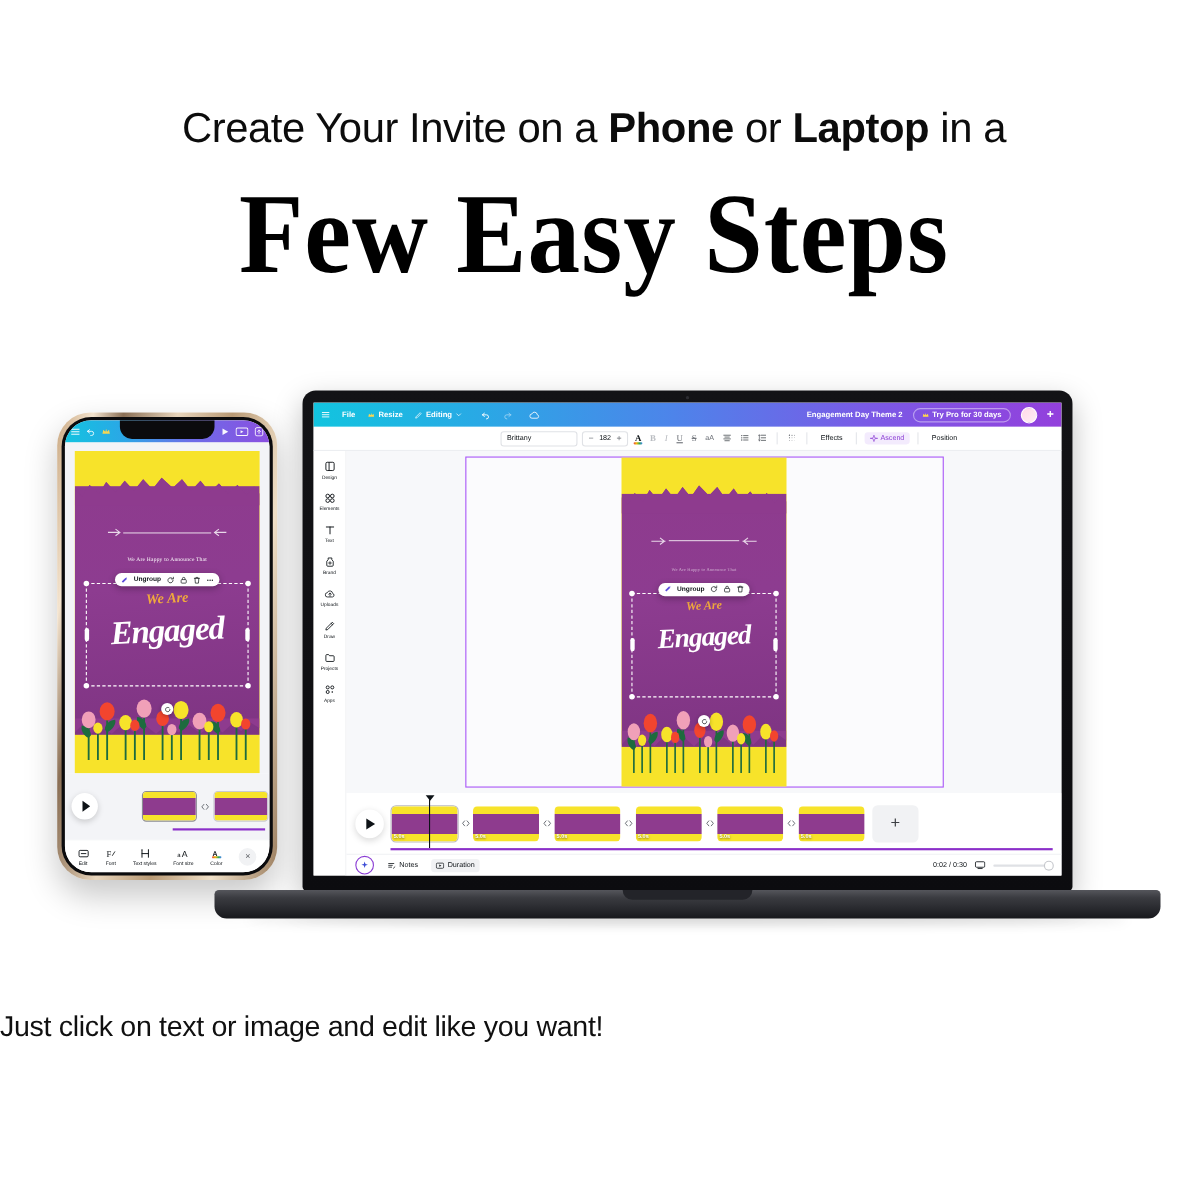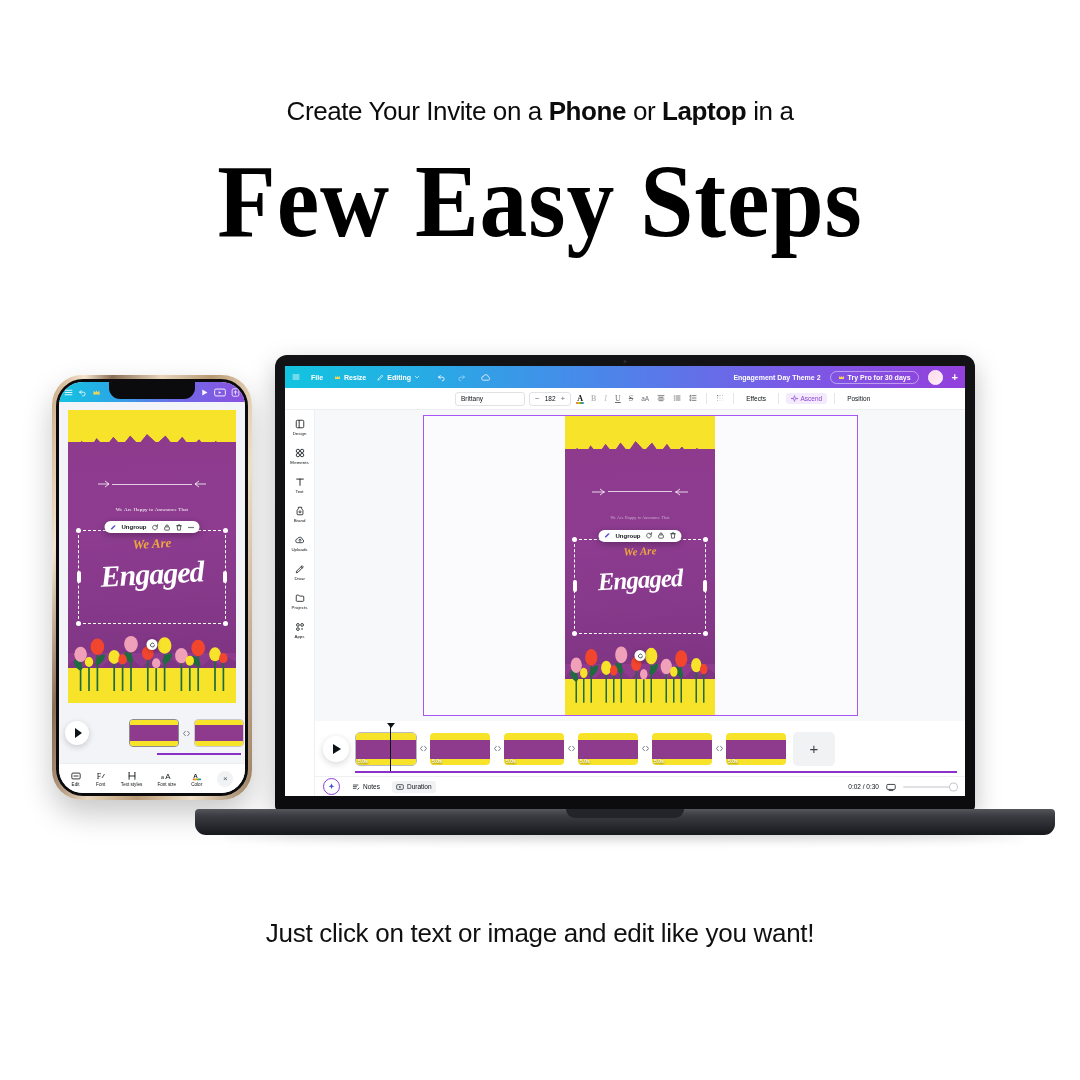--- a/index.html
+++ b/index.html
@@ -4,31 +4,31 @@
 <style>
   * { box-sizing: border-box; margin:0; padding:0; }
   body {
     width:1080px; height:1080px; background:#ffffff; overflow:hidden;
     font-family:"Liberation Sans", sans-serif; position:relative;
   }
 
   
   .headline-wrap { position:absolute; top:96px; left:0; width:1080px; text-align:center; }
   .headline-sub {
-    font-size:26px; color:#0c0c0c; letter-spacing:-0.4px;
+    font-size:38px; color:#0c0c0c; letter-spacing:-0.4px;
     font-family:"Liberation Sans", sans-serif; white-space:nowrap;
   }
   .headline-sub b { font-weight:bold; }
   .headline-main {
     font-family:"Liberation Serif", serif; font-weight:bold;
     font-size:104px; color:#000; letter-spacing:1px; line-height:1.0;
     margin-top:22px; transform:scaleX(0.92); transform-origin:center;
   }
   .caption {
-    position:absolute; top:918px; left:0; width:1080px; text-align:center;
+    position:absolute; top:918px; left:0; width:1080px; text-align:left;
     font-size:26px; color:#101010; letter-spacing:-0.3px;
   }
 
   
   .phone {
     position:absolute; left:52px; top:375px; width:200px; height:425px;
     border-radius:30px;
     background:linear-gradient(100deg,#c9a882 0%,#f4e4cf 12%,#8a6f55 22%,#e8d5bc 40%,#b89974 58%,#f0e0c8 78%,#9c7f60 100%);
     padding:4px; box-shadow:0 14px 30px rgba(0,0,0,.22);
   }

